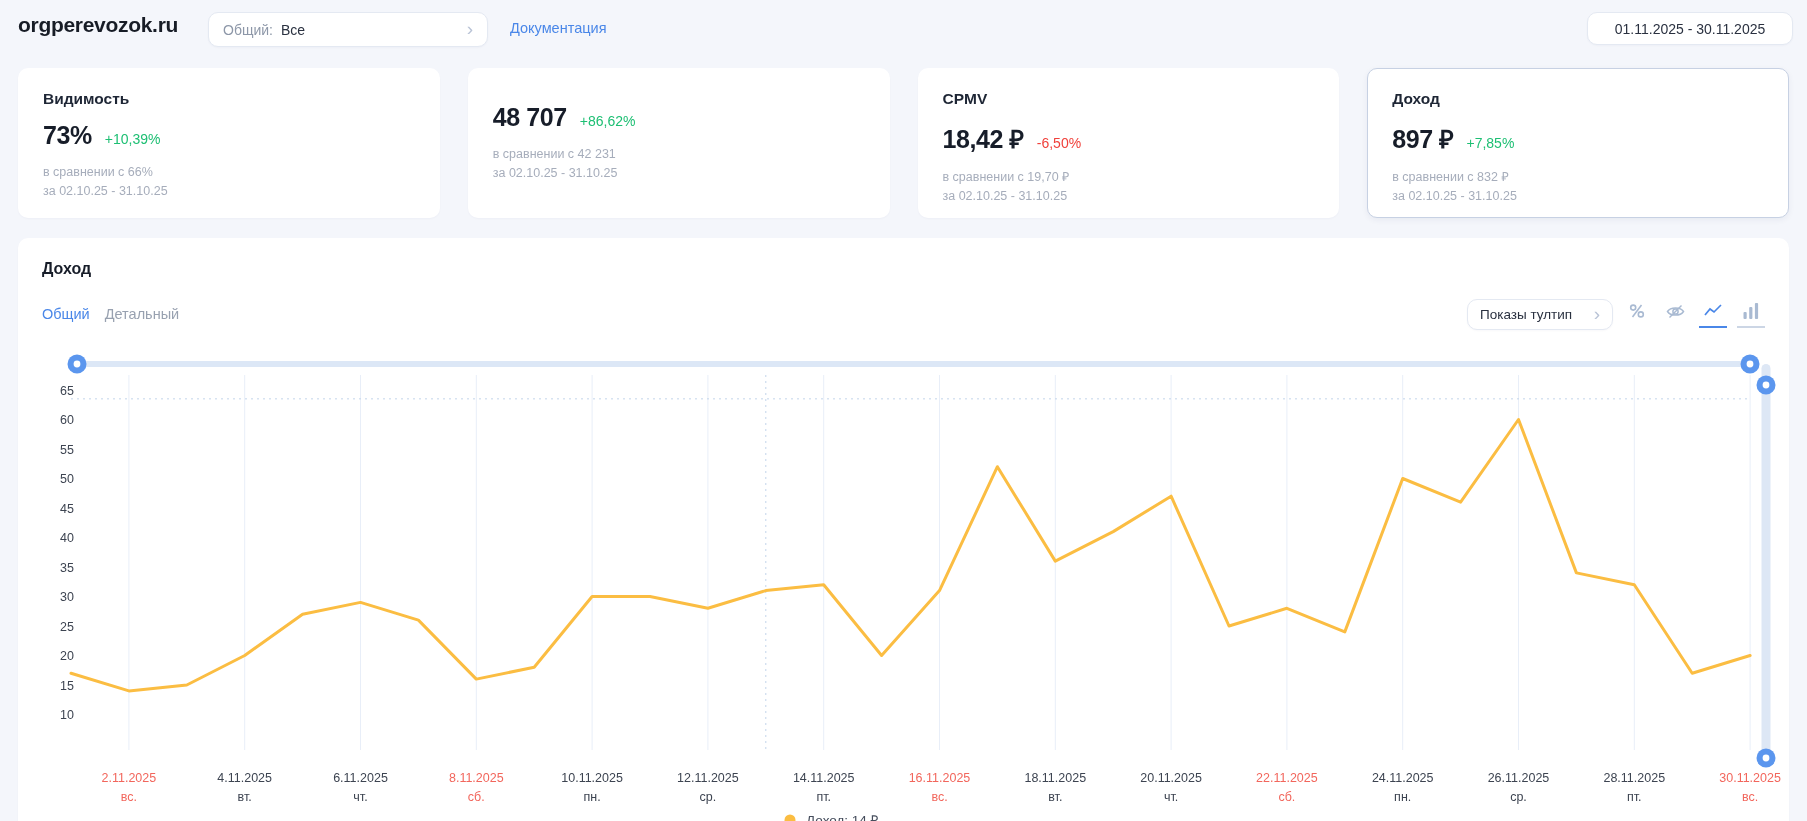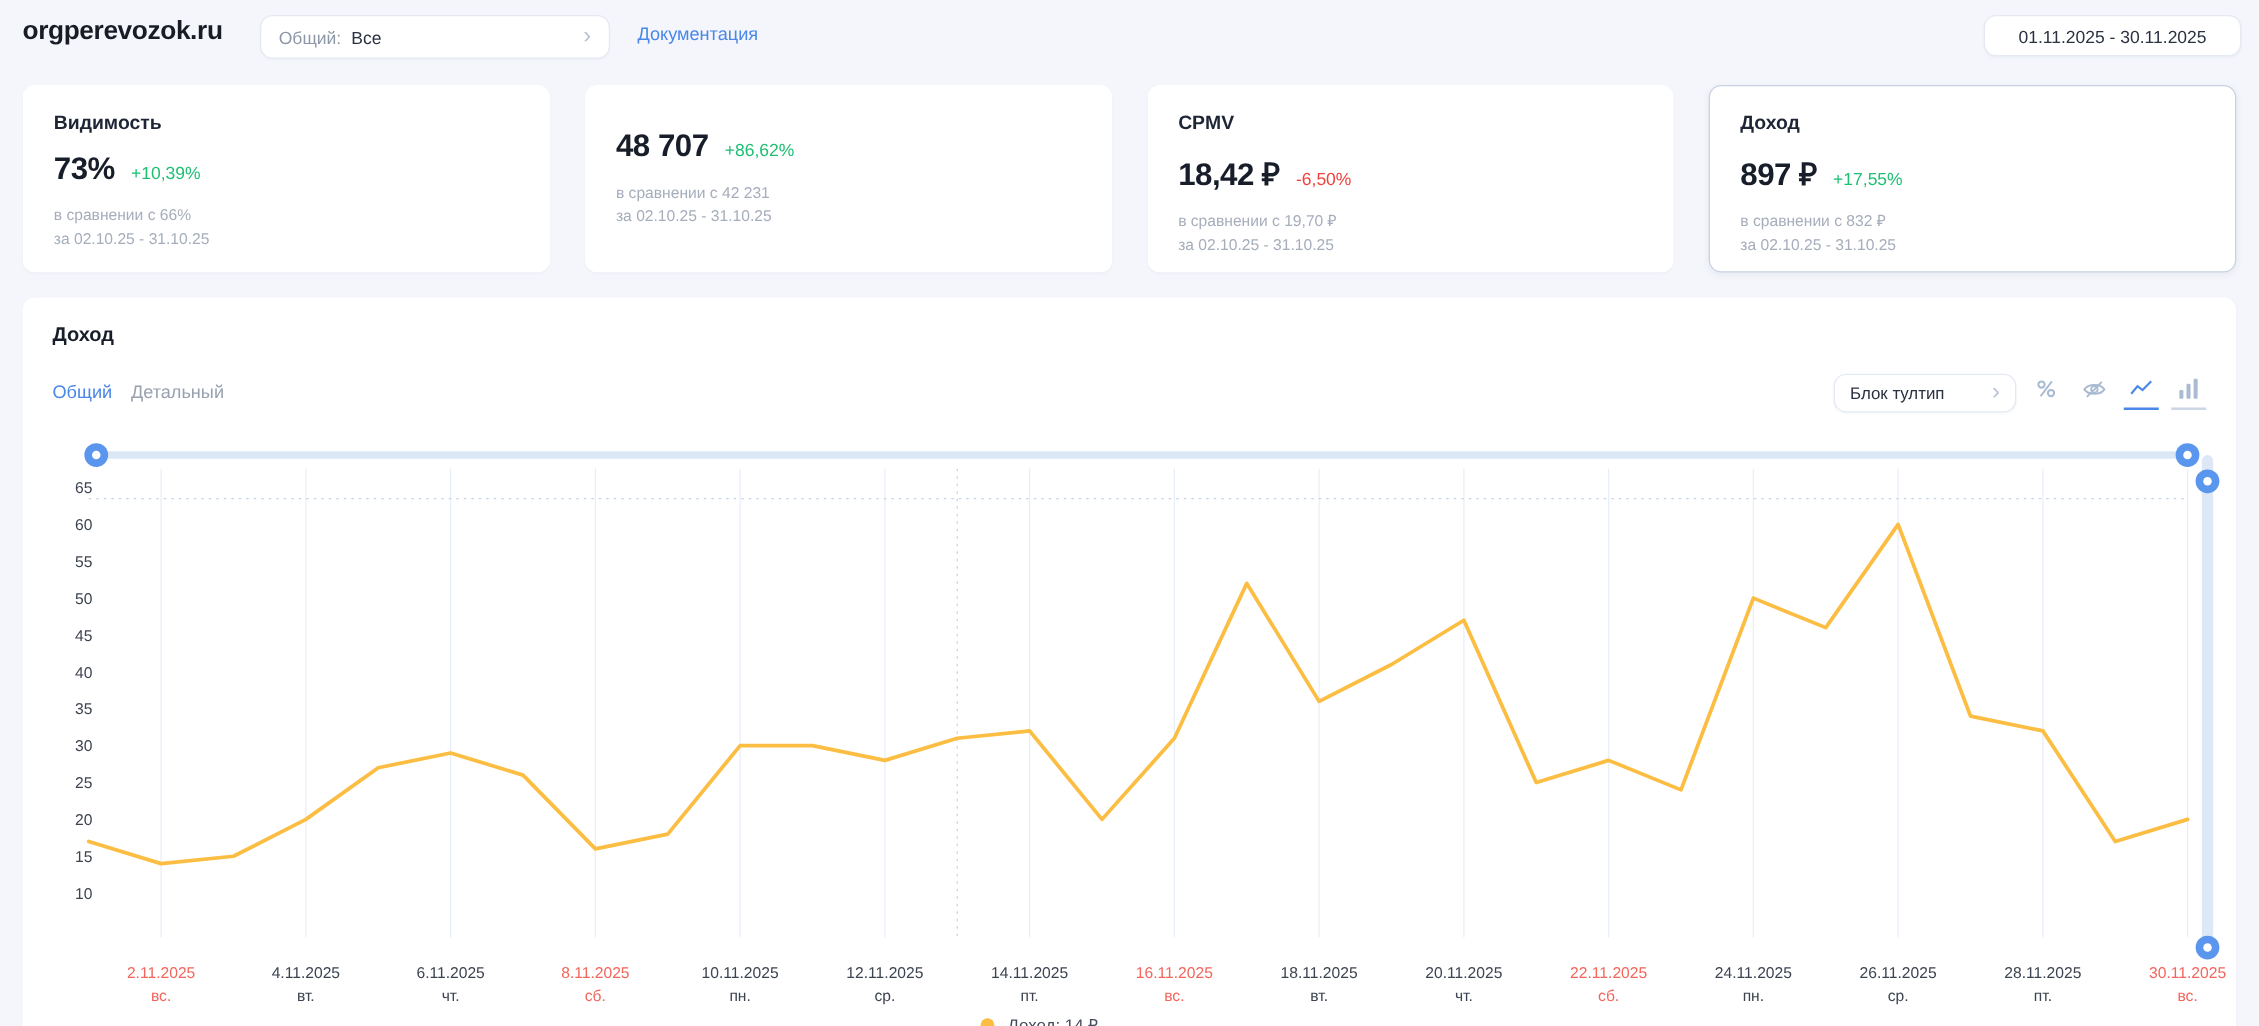--- a/index.html
+++ b/index.html
@@ -121,40 +121,40 @@
     </div>
     <div class="compare">
       <div>в сравнении с 19,70 ₽</div>
       <div>за 02.10.25 - 31.10.25</div>
     </div>
   </div>
   <div class="card selected">
     <h3>Доход</h3>
     <div class="value-row">
       <span class="value">897 ₽</span>
-      <span class="delta up">+17,55%</span>
+      <span class="delta up">+7,85%</span>
     </div>
     <div class="compare">
       <div>в сравнении с 832 ₽</div>
       <div>за 02.10.25 - 31.10.25</div>
     </div>
   </div>
 </div>
 
 <div class="chart-card">
   <div class="chart-title">Доход</div>
 
   <div class="chart-controls">
     <div class="tabs">
       <span class="tab active">Общий</span>
       <span class="tab">Детальный</span>
     </div>
     <div class="controls-right">
       <div class="pill tooltip-pill">
-        <span>Блок тултип</span>
+        <span>Показы тултип</span>
         <span class="chev">›</span>
       </div>
       <span class="icon-btn">
         <svg width="20" height="20" viewBox="0 0 20 20" fill="none" stroke="#a9bad2" stroke-width="1.6">
           <line x1="14.5" y1="4" x2="5.5" y2="16"></line>
           <circle cx="6.2" cy="6.6" r="2.5"></circle>
           <circle cx="13.8" cy="13.4" r="2.5"></circle>
         </svg>
       </span>
       <span class="icon-btn">

